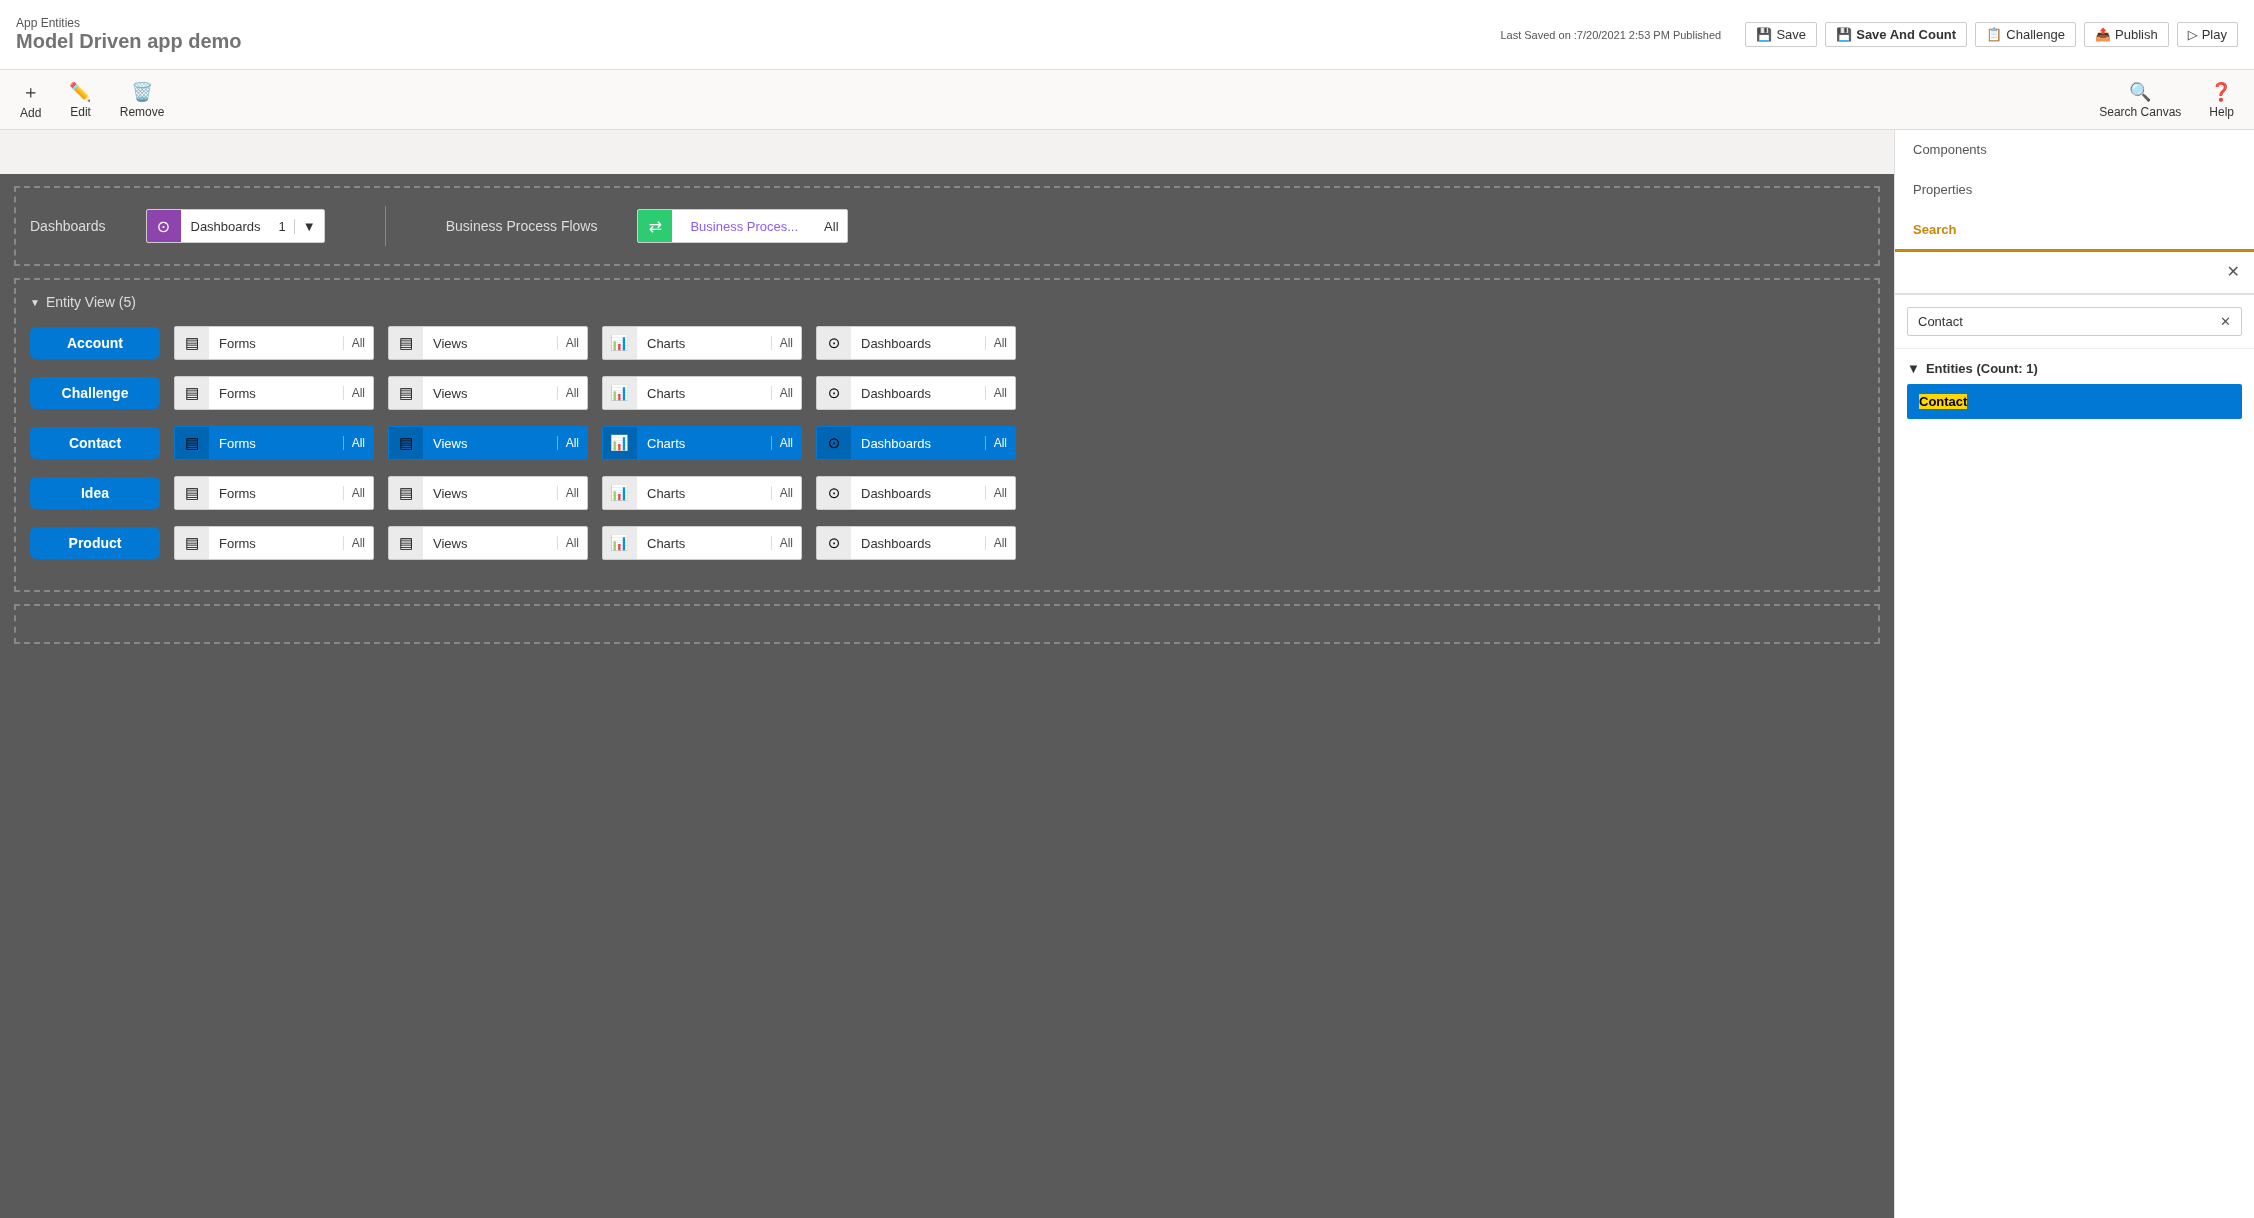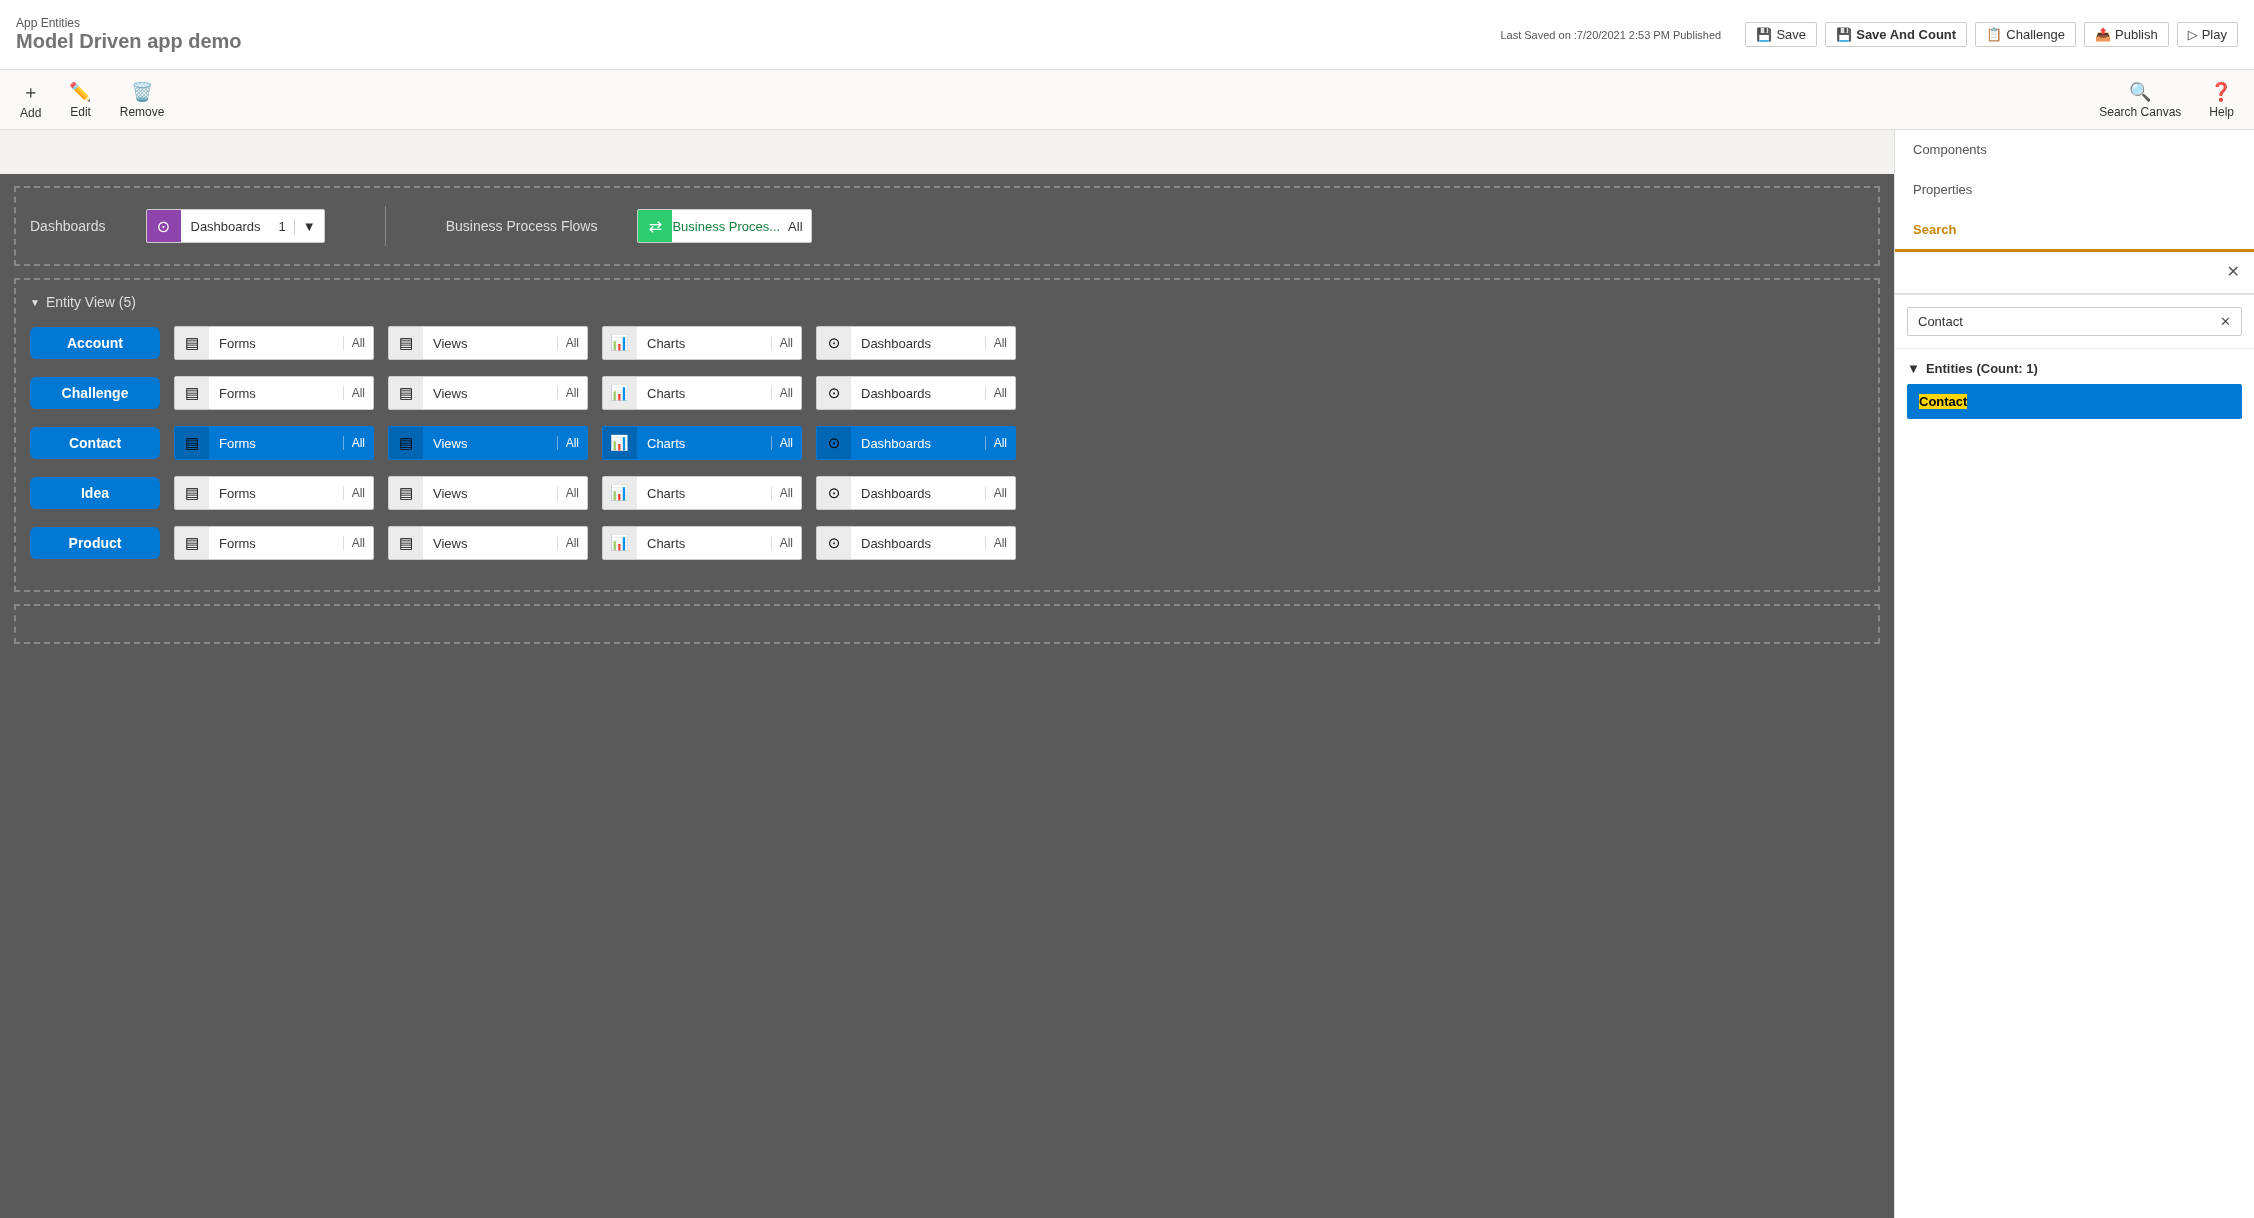--- a/index.html
+++ b/index.html
@@ -130,21 +130,21 @@
       overflow: hidden;
     }
     .bpf-icon {
       background: #2ecc71;
       color: #fff;
       width: 34px;
       height: 34px;
       display: flex; align-items: center; justify-content: center;
       font-size: 16px;
     }
-    .bpf-label { padding: 0 0; font-size: 13px; color: #15803d; }
+    .bpf-label { padding: 0 18px; font-size: 13px; color: #8b5cf6; }
     .bpf-count { padding: 0 8px; font-size: 13px; color: #333; }
 
     
     .entity-section {
       margin: 12px 14px;
       border: 2px dashed #888;
       padding: 14px;
     }
     .entity-section-header {
       display: flex;

